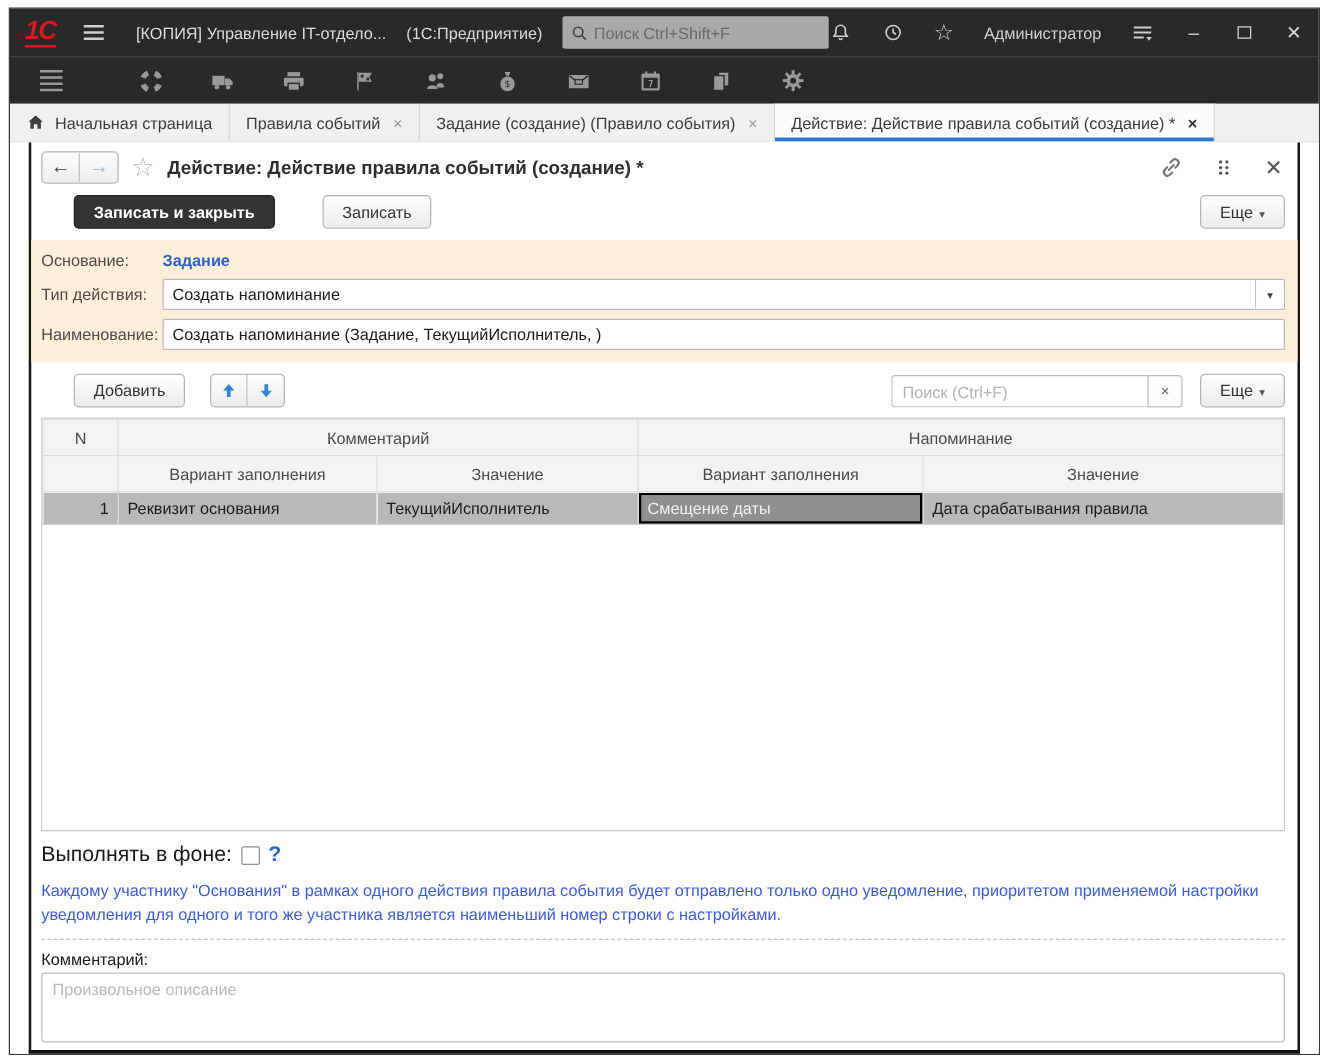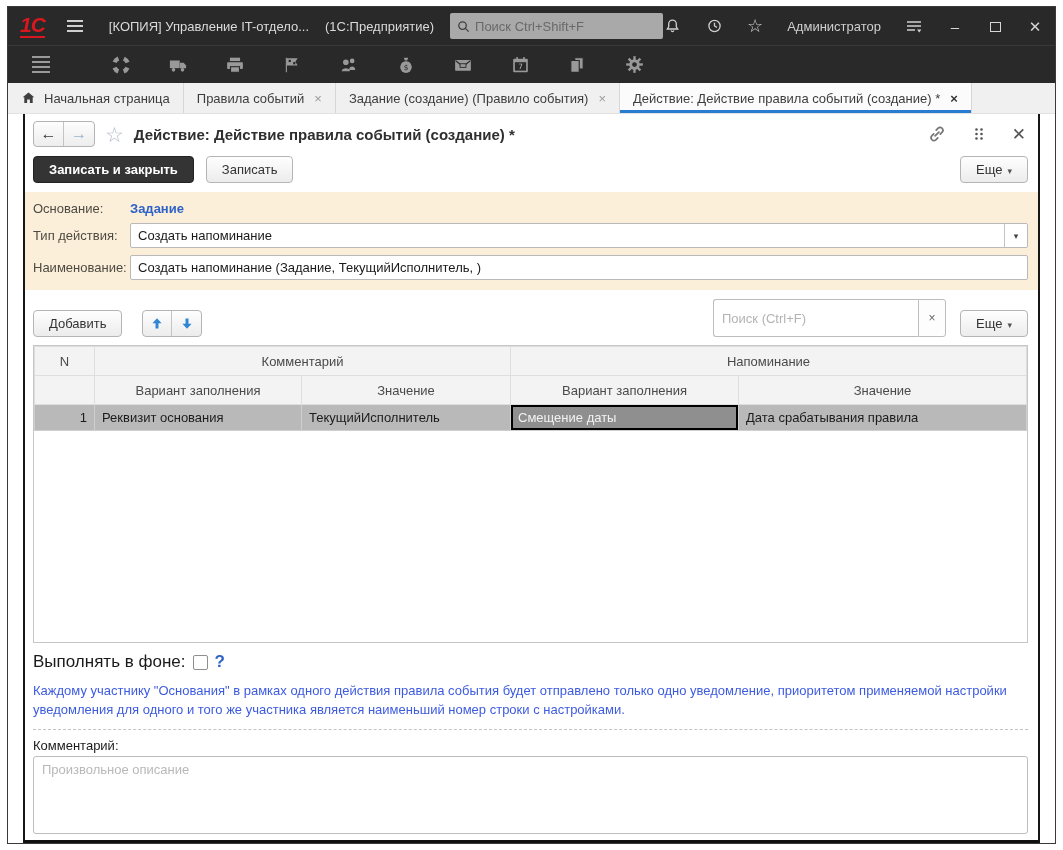--- a/index.html
+++ b/index.html
@@ -60,21 +60,21 @@
   .navbtn.back { color:#3a3a3a; border-right:1px solid #c4c4c4; }
   .navbtn.fwd { color:#9bb1c9; }
   .hdr-star { color:#b3bac6; font-size:21px; line-height:1; cursor:pointer; }
   .hdr-title { font-size:15px; font-weight:bold; color:#2f2f2f; white-space:nowrap; }
   .hdr-right { margin-left:auto; display:flex; align-items:center; gap:24px; }
   .hdr-ico { width:18px; height:18px; display:flex; align-items:center; justify-content:center; cursor:pointer; }
   .hdr-close { color:#555; font-size:17px; cursor:pointer; line-height:1; }
 
   .cmdbar { display:flex; align-items:center; gap:12px; padding:3px 10px 9px 8px; flex:0 0 auto; }
   .btn { font-family:inherit; font-size:13px; color:#333; padding:5px 15px;
-    background:linear-gradient(#fefefe,#ececec); border:1px solid #b5b5b5; border-radius:4px; cursor:pointer; }
+    background:linear-gradient(#fefefe,#ececec); border:1px solid #b5b5b5; border-radius:4px; cursor:pointer;margin-left:26px; }
   .btn-dark { background:#343434; color:#fff; border:1px solid #222; font-weight:bold; }
   .btn-more { margin-left:auto; }
   .caret { font-size:9px; color:#555; margin-left:5px; }
 
   .cream { background:#fcefd9; padding:9px 10px 10px 8px; flex:0 0 auto; }
   .cream-row { display:flex; align-items:center; margin-bottom:7px; }
   .cream-row:last-child { margin-bottom:0; }
   .flabel { flex:0 0 97px; font-size:13px; color:#4d4a44; }
   .flink { font-size:13px; font-weight:bold; color:#2e62c9; cursor:pointer; }
   .fwrap { flex:1; display:flex; }
@@ -84,21 +84,21 @@
   .combo .dd { width:23px; border-left:1px solid #c4c4c4; display:flex; align-items:center;
     justify-content:center; font-size:9px; color:#444; cursor:pointer; background:#fff; border-radius:0 2px 2px 0; }
   .tinput { flex:1; border:1px solid #b9b9b9; border-radius:2px; height:25px; padding:0 7px;
     font-size:13px; color:#1a1a1a; font-family:inherit; outline:none; }
 
   .grid-toolbar { display:flex; align-items:flex-end; padding:9px 10px 8px 8px; flex:0 0 auto; }
   .updown { display:flex; border:1px solid #b5b5b5; border-radius:4px; overflow:hidden;
     margin-left:20px; background:linear-gradient(#fefefe,#ececec); }
   .udbtn { width:29px; height:25px; display:flex; align-items:center; justify-content:center; cursor:pointer; }
   .udbtn.up { border-right:1px solid #c4c4c4; }
-  .searchgrp { margin-left:auto; display:flex; height:38px; }
+  .searchgrp { margin-left:auto; display:flex; height:26px; }
   .searchgrp input { width:205px; border:1px solid #bdbdbd; border-right:none;
     border-radius:3px 0 0 3px; padding:0 8px; font-size:13px; color:#333; outline:none; font-family:inherit; }
   .searchgrp input::placeholder { color:#b3b3b3; }
   .searchgrp .clr { width:28px; border:1px solid #bdbdbd; border-radius:0 3px 3px 0;
     background:#fdfdfd; display:flex; align-items:center; justify-content:center;
     color:#666; font-size:12px; cursor:pointer; }
   .gt-more { margin-left:14px; }
 
   .grid { flex:1; min-height:0; margin:0 10px 0 8px; border:1px solid #c6c6c6;
     display:flex; flex-direction:column; background:#fff; }
@@ -113,21 +113,21 @@
   .grid-empty { flex:1; background:#fff; }
 
   .bg-row { display:flex; align-items:center; gap:7px; padding:9px 10px 0 8px;
     font-size:17px; color:#1a1a1a; flex:0 0 auto; }
   .chk { width:15px; height:15px; border:1px solid #8f8f8f; border-radius:2px; background:#fff; cursor:pointer; }
   .help-q { color:#2e62c9; font-weight:bold; cursor:pointer; }
 
   .hint { padding:10px 10px 0 8px; font-size:13px; color:#3d5be0; line-height:1.45; flex:0 0 auto; }
   .dashed { border-top:1px dashed #c4c4c4; margin:9px 10px 0 8px; flex:0 0 auto; }
   .comment-label { padding:8px 10px 3px 8px; font-size:13px; color:#1a1a1a; flex:0 0 auto; }
-  .comment-area { margin:0 10px 6px 8px; height:78px; border:1px solid #bdbdbd; border-radius:3px;
+  .comment-area { margin:0 10px 6px 8px; height:56px; border:1px solid #bdbdbd; border-radius:3px;
     resize:none; padding:5px 8px; font-size:13px; font-family:inherit; color:#333; outline:none; flex:0 0 auto; }
   .comment-area::placeholder { color:#b8b8b8; }
 </style>
 </head>
 <body>
 
 <div class="window">
 
   <div class="titlebar">
     <div class="logo">1С</div>

